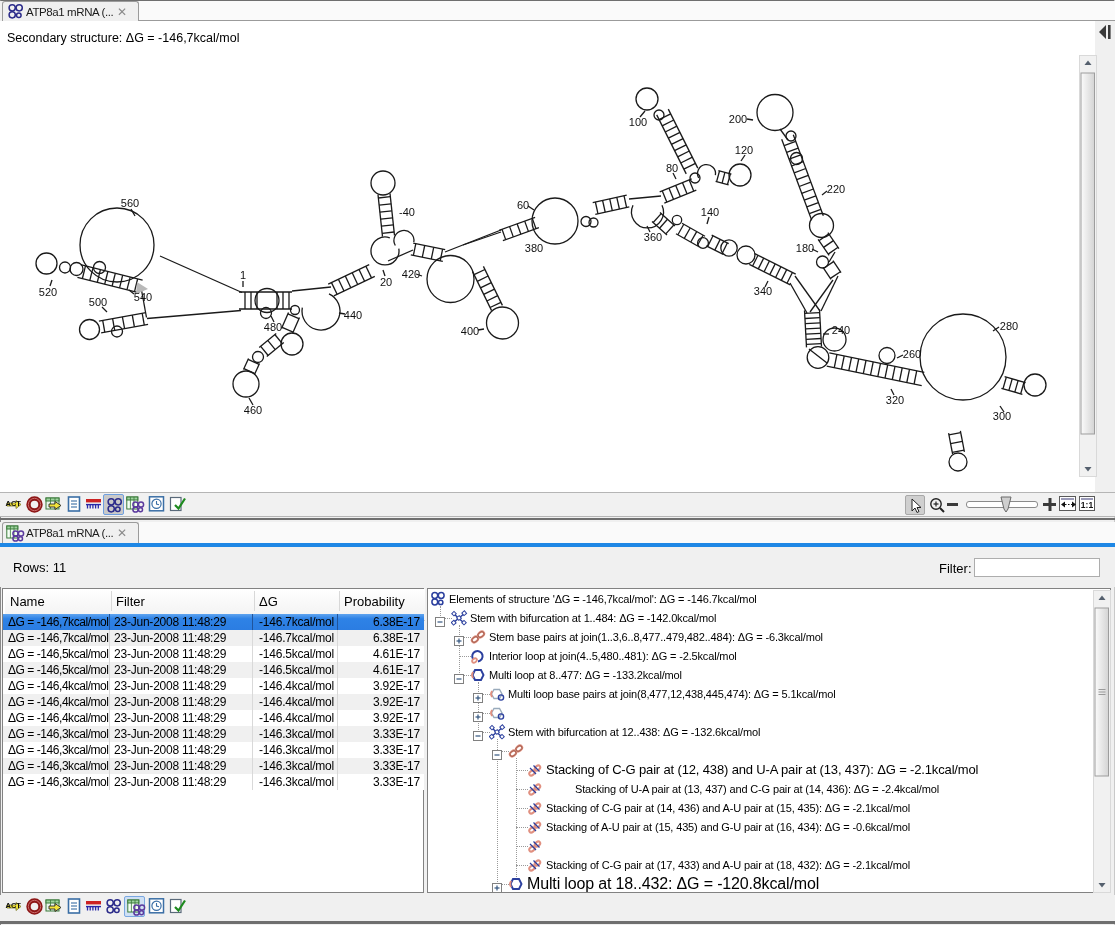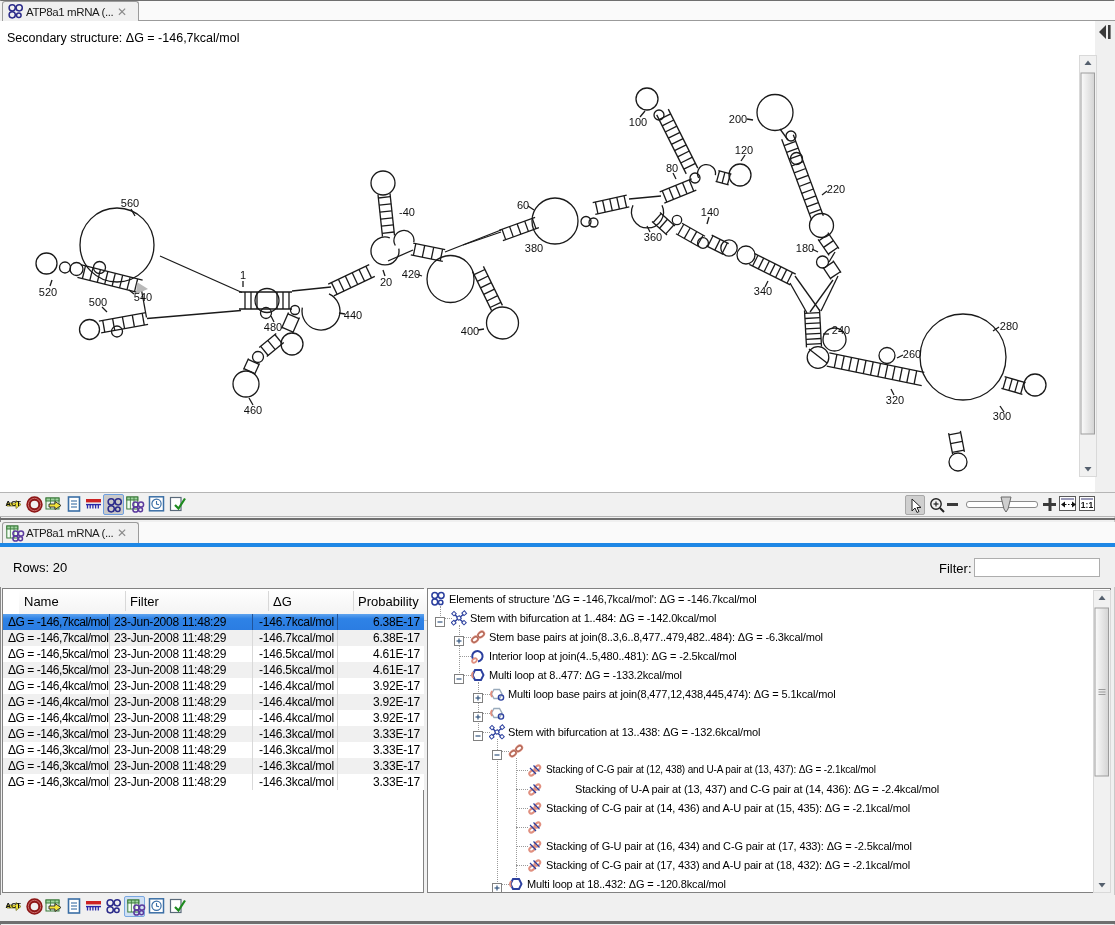--- a/index.html
+++ b/index.html
@@ -486,26 +486,26 @@
           <circle cx="9.5" cy="13.5" r="2.6"></circle>
           <circle cx="14.5" cy="13.8" r="2"></circle>
         </g>
       </svg></div>
   <div class="tabtxt">ATP8a1 mRNA (...</div>
   <div class="tabx">✕</div>
 </div>
 <div style="position:absolute;left:0;top:543px;width:1115px;height:4px;background:#1e87e5"></div>
 
 <div style="position:absolute;left:0;top:547px;width:1115px;height:40px;background:#f0f0f0"></div>
-<div style="position:absolute;left:13px;top:560px;font-size:13px;color:#000">Rows: 20</div>
+<div style="position:absolute;left:13px;top:560px;font-size:13px;color:#000">Rows: 11</div>
 <div style="position:absolute;left:939px;top:561px;font-size:13px;color:#000">Filter:</div>
 <div style="position:absolute;left:974px;top:558px;width:126px;height:19px;background:#fff;border:1px solid #adadad"></div>
 
 <div style="position:absolute;left:2px;top:588px;width:422px;height:305px;background:#fff;border:1px solid #828282">
-  <div style="position:absolute;left:16px;top:0;width:420px;height:32px;background:linear-gradient(180deg,#ffffff,#f1f1f1);border-bottom:1px solid #c8c8c8;font-size:13px;color:#000">
+  <div style="position:absolute;left:2px;top:0;width:420px;height:32px;background:linear-gradient(180deg,#ffffff,#f1f1f1);border-bottom:1px solid #c8c8c8;font-size:13px;color:#000">
     <div style="position:absolute;left:5px;top:5px">Name</div>
     <div style="position:absolute;left:111px;top:5px">Filter</div>
     <div style="position:absolute;left:254px;top:5px">ΔG</div>
     <div style="position:absolute;left:339px;top:5px">Probability</div>
     <div style="position:absolute;left:106px;top:2px;width:1px;height:20px;background:#d8d8d8"></div>
     <div style="position:absolute;left:249px;top:2px;width:1px;height:20px;background:#d8d8d8"></div>
     <div style="position:absolute;left:334px;top:2px;width:1px;height:20px;background:#d8d8d8"></div>
   </div>
   <div style="position:absolute;left:0;top:25px;width:420px;height:278px">
     <div style="position:absolute;left:0;top:0px;width:421px;height:16px;background:linear-gradient(180deg,#5fa4ef 0%,#2e82e6 30%,#2b7de2 100%);font-size:12px;letter-spacing:-0.22px;line-height:16px;color:#000">
@@ -654,21 +654,21 @@
       <div style="position:absolute;left:469px;top:40px;"><svg width="17" height="16" viewBox="0 0 17 16">
           <g fill="none" stroke="#e09080" stroke-width="2.2">
             <ellipse cx="5" cy="10.5" rx="3.4" ry="2.4" transform="rotate(-38 5 10.5)"></ellipse>
             <ellipse cx="11" cy="5.5" rx="3.4" ry="2.4" transform="rotate(-38 11 5.5)"></ellipse>
           </g>
           <g fill="none" stroke="#8a5040" stroke-width="0.7">
             <ellipse cx="5" cy="10.5" rx="3.4" ry="2.4" transform="rotate(-38 5 10.5)"></ellipse>
             <ellipse cx="11" cy="5.5" rx="3.4" ry="2.4" transform="rotate(-38 11 5.5)"></ellipse>
           </g>
         </svg></div>
-      <div style="position:absolute;left:488px;top:40px;font-size:11px;letter-spacing:-0.15px;color:#000;white-space:nowrap;line-height:16px">Stem base pairs at join(8..3,6..8,477..479,482..484): ΔG = -6.3kcal/mol</div>
+      <div style="position:absolute;left:488px;top:40px;font-size:11px;letter-spacing:-0.15px;color:#000;white-space:nowrap;line-height:16px">Stem base pairs at join(1..3,6..8,477..479,482..484): ΔG = -6.3kcal/mol</div>
       <div style="position:absolute;left:458px;top:67px;width:12px;height:1px;border-top:1px dotted #9a9a9a"></div>
       <div style="position:absolute;left:469px;top:59px;"><svg width="16" height="16" viewBox="0 0 16 16">
           <path d="M3 11 A5.2 5.2 0 1 1 8 13.4" fill="none" stroke="#2b3f9e" stroke-width="2"></path>
           <ellipse cx="4.5" cy="12.5" rx="2.6" ry="1.8" transform="rotate(-38 4.5 12.5)" fill="none" stroke="#e09080" stroke-width="1.8"></ellipse>
         </svg></div>
       <div style="position:absolute;left:488px;top:59px;font-size:11px;letter-spacing:-0.15px;color:#000;white-space:nowrap;line-height:16px">Interior loop at join(4..5,480..481): ΔG = -2.5kcal/mol</div>
       <div style="position:absolute;left:458px;top:86px;width:12px;height:1px;border-top:1px dotted #9a9a9a"></div>
       <div style="position:absolute;left:453px;top:81px;width:10px;height:10px;"><svg width="10" height="10">
           <rect x="0.5" y="0.5" width="9" height="9" fill="#fff" stroke="#808080"></rect>
           <line x1="2.5" y1="5" x2="7.5" y2="5" stroke="#33557f" stroke-width="1.2"></line>
@@ -712,21 +712,21 @@
             <line x1="3" y1="4" x2="13" y2="13"></line>
           </g>
           <g fill="#fff" stroke="#2b3f9e" stroke-width="1">
             <rect x="1" y="11" width="3.4" height="3.4" transform="rotate(-40 2.7 12.7)"></rect>
             <rect x="6.3" y="6.3" width="3.4" height="3.4" transform="rotate(-40 8 8)"></rect>
             <rect x="11.5" y="1.5" width="3.4" height="3.4" transform="rotate(-40 13.2 3.2)"></rect>
             <rect x="11.5" y="11" width="3.2" height="3.2" transform="rotate(45 13 12.5)"></rect>
             <rect x="1.5" y="2" width="3.2" height="3.2" transform="rotate(45 3 3.5)"></rect>
           </g>
         </svg></div>
-      <div style="position:absolute;left:507px;top:135px;font-size:11px;letter-spacing:-0.15px;color:#000;white-space:nowrap;line-height:16px">Stem with bifurcation at 13..438: ΔG = -132.6kcal/mol</div>
+      <div style="position:absolute;left:507px;top:135px;font-size:11px;letter-spacing:-0.15px;color:#000;white-space:nowrap;line-height:16px">Stem with bifurcation at 12..438: ΔG = -132.6kcal/mol</div>
       <div style="position:absolute;left:496px;top:162px;width:12px;height:1px;border-top:1px dotted #9a9a9a"></div>
       <div style="position:absolute;left:491px;top:157px;width:10px;height:10px;"><svg width="10" height="10">
           <rect x="0.5" y="0.5" width="9" height="9" fill="#fff" stroke="#808080"></rect>
           <line x1="2.5" y1="5" x2="7.5" y2="5" stroke="#33557f" stroke-width="1.2"></line>
         </svg></div>
       <div style="position:absolute;left:507px;top:154px;"><svg width="17" height="16" viewBox="0 0 17 16">
           <g fill="none" stroke="#e09080" stroke-width="2.2">
             <ellipse cx="5" cy="10.5" rx="3.4" ry="2.4" transform="rotate(-38 5 10.5)"></ellipse>
             <ellipse cx="11" cy="5.5" rx="3.4" ry="2.4" transform="rotate(-38 11 5.5)"></ellipse>
           </g>
@@ -736,21 +736,21 @@
           </g>
         </svg></div>
       <div style="position:absolute;left:515px;top:181px;width:12px;height:1px;border-top:1px dotted #9a9a9a"></div>
       <div style="position:absolute;left:526px;top:173px;"><svg width="16" height="16" viewBox="0 0 16 16">
           <g fill="none" stroke="#e09080" stroke-width="2">
             <ellipse cx="5" cy="11" rx="3" ry="2.1" transform="rotate(-38 5 11)"></ellipse>
             <ellipse cx="10.5" cy="6" rx="3" ry="2.1" transform="rotate(-38 10.5 6)"></ellipse>
           </g>
           <path d="M3 6 L9 12 M6.5 3.5 L12.5 9.5" stroke="#2b3f9e" stroke-width="1.3"></path>
         </svg></div>
-      <div style="position:absolute;left:545px;top:173px;font-size:10px;letter-spacing:-0.15px;color:#000;white-space:nowrap;line-height:16px">Stacking of C-G pair at (12, 438) and U-A pair at (13, 437): ΔG = -2.1kcal/mol</div>
+      <div style="position:absolute;left:545px;top:173px;font-size:13px;letter-spacing:-0.15px;color:#000;white-space:nowrap;line-height:16px">Stacking of C-G pair at (12, 438) and U-A pair at (13, 437): ΔG = -2.1kcal/mol</div>
       <div style="position:absolute;left:515px;top:200px;width:12px;height:1px;border-top:1px dotted #9a9a9a"></div>
       <div style="position:absolute;left:526px;top:192px;"><svg width="16" height="16" viewBox="0 0 16 16">
           <g fill="none" stroke="#e09080" stroke-width="2">
             <ellipse cx="5" cy="11" rx="3" ry="2.1" transform="rotate(-38 5 11)"></ellipse>
             <ellipse cx="10.5" cy="6" rx="3" ry="2.1" transform="rotate(-38 10.5 6)"></ellipse>
           </g>
           <path d="M3 6 L9 12 M6.5 3.5 L12.5 9.5" stroke="#2b3f9e" stroke-width="1.3"></path>
         </svg></div>
       <div style="position:absolute;left:574px;top:192px;font-size:11px;letter-spacing:-0.15px;color:#000;white-space:nowrap;line-height:16px">Stacking of U-A pair at (13, 437) and C-G pair at (14, 436): ΔG = -2.4kcal/mol</div>
       <div style="position:absolute;left:515px;top:219px;width:12px;height:1px;border-top:1px dotted #9a9a9a"></div>
@@ -763,49 +763,49 @@
         </svg></div>
       <div style="position:absolute;left:545px;top:211px;font-size:11px;letter-spacing:-0.15px;color:#000;white-space:nowrap;line-height:16px">Stacking of C-G pair at (14, 436) and A-U pair at (15, 435): ΔG = -2.1kcal/mol</div>
       <div style="position:absolute;left:515px;top:238px;width:12px;height:1px;border-top:1px dotted #9a9a9a"></div>
       <div style="position:absolute;left:526px;top:230px;"><svg width="16" height="16" viewBox="0 0 16 16">
           <g fill="none" stroke="#e09080" stroke-width="2">
             <ellipse cx="5" cy="11" rx="3" ry="2.1" transform="rotate(-38 5 11)"></ellipse>
             <ellipse cx="10.5" cy="6" rx="3" ry="2.1" transform="rotate(-38 10.5 6)"></ellipse>
           </g>
           <path d="M3 6 L9 12 M6.5 3.5 L12.5 9.5" stroke="#2b3f9e" stroke-width="1.3"></path>
         </svg></div>
+      <div style="position:absolute;left:545px;top:230px;font-size:11px;letter-spacing:-0.15px;color:#000;white-space:nowrap;line-height:16px">Stacking of A-U pair at (15, 435) and G-U pair at (16, 434): ΔG = -0.6kcal/mol</div>
       <div style="position:absolute;left:515px;top:257px;width:12px;height:1px;border-top:1px dotted #9a9a9a"></div>
       <div style="position:absolute;left:526px;top:249px;"><svg width="16" height="16" viewBox="0 0 16 16">
           <g fill="none" stroke="#e09080" stroke-width="2">
             <ellipse cx="5" cy="11" rx="3" ry="2.1" transform="rotate(-38 5 11)"></ellipse>
             <ellipse cx="10.5" cy="6" rx="3" ry="2.1" transform="rotate(-38 10.5 6)"></ellipse>
           </g>
           <path d="M3 6 L9 12 M6.5 3.5 L12.5 9.5" stroke="#2b3f9e" stroke-width="1.3"></path>
         </svg></div>
-      <div style="position:absolute;left:545px;top:249px;font-size:11px;letter-spacing:-0.15px;color:#000;white-space:nowrap;line-height:16px">Stacking of G-U pair at (16, 434) and C-G pair at (17, 433): ΔG = -2.5kcal/mol</div>
       <div style="position:absolute;left:515px;top:276px;width:12px;height:1px;border-top:1px dotted #9a9a9a"></div>
       <div style="position:absolute;left:526px;top:268px;"><svg width="16" height="16" viewBox="0 0 16 16">
           <g fill="none" stroke="#e09080" stroke-width="2">
             <ellipse cx="5" cy="11" rx="3" ry="2.1" transform="rotate(-38 5 11)"></ellipse>
             <ellipse cx="10.5" cy="6" rx="3" ry="2.1" transform="rotate(-38 10.5 6)"></ellipse>
           </g>
           <path d="M3 6 L9 12 M6.5 3.5 L12.5 9.5" stroke="#2b3f9e" stroke-width="1.3"></path>
         </svg></div>
       <div style="position:absolute;left:545px;top:268px;font-size:11px;letter-spacing:-0.15px;color:#000;white-space:nowrap;line-height:16px">Stacking of C-G pair at (17, 433) and A-U pair at (18, 432): ΔG = -2.1kcal/mol</div>
       <div style="position:absolute;left:496px;top:295px;width:12px;height:1px;border-top:1px dotted #9a9a9a"></div>
       <div style="position:absolute;left:491px;top:290px;width:10px;height:10px;"><svg width="10" height="10">
           <rect x="0.5" y="0.5" width="9" height="9" fill="#fff" stroke="#808080"></rect>
           <line x1="2.5" y1="5" x2="7.5" y2="5" stroke="#33557f" stroke-width="1.2"></line>
           <line x1="5" y1="2.5" x2="5" y2="7.5" stroke="#33557f" stroke-width="1.2"></line>
         </svg></div>
       <div style="position:absolute;left:507px;top:287px;"><svg width="16" height="16" viewBox="0 0 16 16">
           <path d="M5 3 L11 3 L13.5 8 L11 13 L5 13 L2.5 8 Z" fill="none" stroke="#2b3f9e" stroke-width="1.9"></path>
           <path d="M3.2 11 A4.8 4.8 0 0 1 3.2 5" fill="none" stroke="#e09080" stroke-width="1.9"></path>
         </svg></div>
-      <div style="position:absolute;left:526px;top:287px;font-size:11px;letter-spacing:-0.15px;color:#000;white-space:nowrap;line-height:16px">Multi loop at 18..432: ΔG = -120.8kcal/mol</div>
+      <div style="position:absolute;left:526px;top:287px;font-size:16px;letter-spacing:-0.15px;color:#000;white-space:nowrap;line-height:16px">Multi loop at 18..432: ΔG = -120.8kcal/mol</div>
   </div>
 </div>
 <div style="position:absolute;left:1093px;top:590px;width:16px;height:301px;background:#f1f1f1;border:1px solid #d9d9d9;box-sizing:content-box">
     <svg width="16" height="301" style="position:absolute;left:0;top:0">
       <path d="M8 4.5 L11.5 9 L4.5 9 Z" fill="#55606e"></path>
       <path d="M4.5 292 L11.5 292 L8 296.5 Z" fill="#55606e"></path>
       <defs>
         <linearGradient id="sbgb" x1="0" y1="0" x2="1" y2="0">
           <stop offset="0" stop-color="#fbfbfb"></stop>
           <stop offset="1" stop-color="#d4d4d4"></stop>

